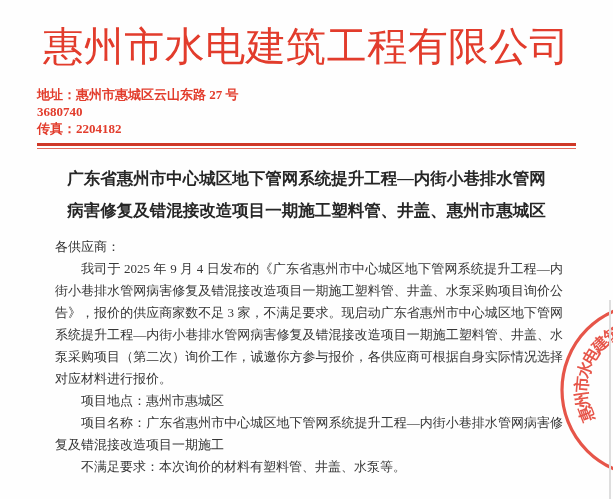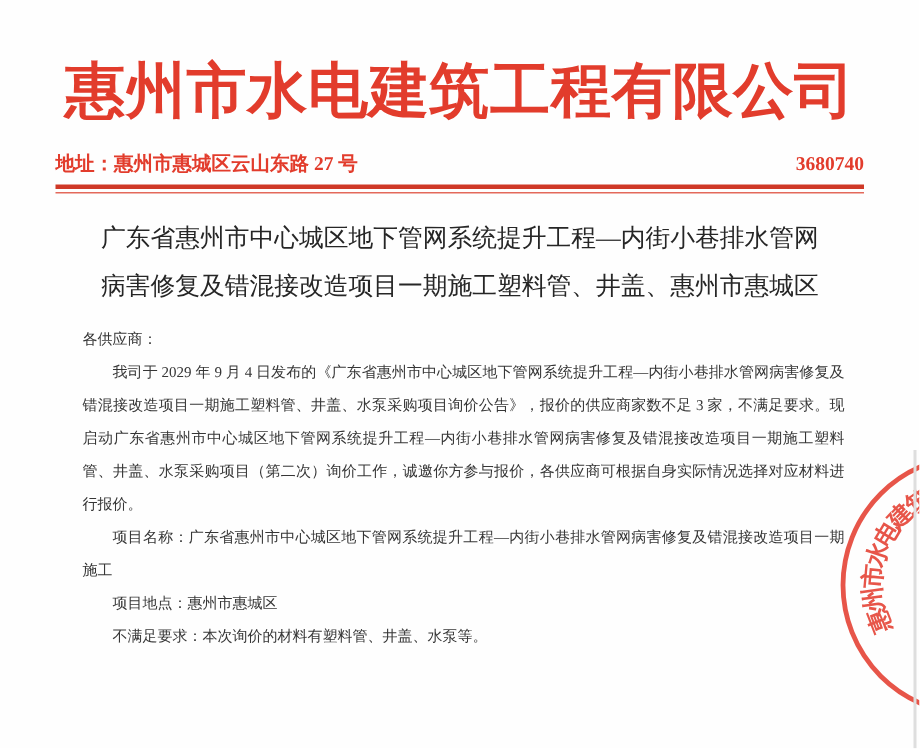--- a/index.html
+++ b/index.html
@@ -6,54 +6,55 @@
   .page {
     position:relative;
     width:613px; height:499px;
     overflow:hidden;
     background:#fefefe;
     font-family:"Liberation Serif", serif;
     color:var(--text-dark,#333);
   }
   
   .company-name {
-    margin:0; padding-top:36px;
+    margin:0; padding-top:22px;
     text-align:center;
-    font-size:40px; font-weight:700;
+    font-size:40px; font-weight:400;
     line-height:50px;
     color:var(--brand-red,#e23c2c);
     letter-spacing:0.5px;
     white-space:nowrap;
   }
   .contact-line {
-    display:flex; justify-content:space-between; align-items:baseline;
+    display:flex; justify-content:flex-start; align-items:baseline;
     margin:14px 37px 0;
     font-size:13px; font-weight:700;
     color:var(--brand-red,#d63a2a);
     white-space:nowrap;
+    flex-direction:column;
   }
   .rule {
     margin:5px 37px 0;
     height:2px;
     border-top:3px solid var(--rule-red,#cf3827);
     border-bottom:1.5px solid #e3695b;
   }
   
   .doc-title {
     margin:14px 50px 0;
     text-align:center;
-    font-size:16.5px; font-weight:400;
+    font-size:16.5px; font-weight:700;
     line-height:32px;
     color:#262626;
   }
   .doc-title .tl { display:block; }
   
   .content {
     margin:9px 50px 0 55px;
-    font-size:10px;
+    font-size:13px;
     line-height:22px;
     text-align:justify;
     color:#363636;
   }
   .content p { margin:0; }
   .indent { text-indent:2em; }
   .section-heading { margin-top:2px !important; }
   
   .seal {
     position:absolute;
@@ -84,34 +85,35 @@
 </head>
 <body>
 
 <div class="page" style="--brand-red: #e23c2c; --rule-red: #cf3827; --seal-red: #e5473a; --text-dark: #363636;">
 
   <header>
     <h1 class="company-name">惠州市水电建筑工程有限公司</h1>
     <div class="contact-line">
       <span>地址：惠州市惠城区云山东路 27 号</span>
       <span>3680740</span>
+      <span>传真：2204182</span>
     </div>
     <div class="rule"></div>
   </header>
 
   <h2 class="doc-title">
     <span class="tl">广东省惠州市中心城区地下管网系统提升工程—内街小巷排水管网</span>
     <span class="tl">病害修复及错混接改造项目一期施工塑料管、井盖、惠州市惠城区</span>
   </h2>
 
   <main class="content">
     <p>各供应商：</p>
-    <p class="indent">我司于 2029 年 9 月 4 日发布的《广东省惠州市中心城区地下管网系统提升工程—内街小巷排水管网病害修复及错混接改造项目一期施工塑料管、井盖、水泵采购项目询价公告》，报价的供应商家数不足 3 家，不满足要求。现启动广东省惠州市中心城区地下管网系统提升工程—内街小巷排水管网病害修复及错混接改造项目一期施工塑料管、井盖、水泵采购项目（第二次）询价工作，诚邀你方参与报价，各供应商可根据自身实际情况选择对应材料进行报价。</p>
+    <p class="indent">我司于 2025 年 9 月 4 日发布的《广东省惠州市中心城区地下管网系统提升工程—内街小巷排水管网病害修复及错混接改造项目一期施工塑料管、井盖、水泵采购项目询价公告》，报价的供应商家数不足 3 家，不满足要求。现启动广东省惠州市中心城区地下管网系统提升工程—内街小巷排水管网病害修复及错混接改造项目一期施工塑料管、井盖、水泵采购项目（第二次）询价工作，诚邀你方参与报价，各供应商可根据自身实际情况选择对应材料进行报价。</p>
+    <p class="indent">项目地点：惠州市惠城区</p>
     <p class="indent">项目名称：广东省惠州市中心城区地下管网系统提升工程—内街小巷排水管网病害修复及错混接改造项目一期施工</p>
-    <p class="indent">项目地点：惠州市惠城区</p>
     <p class="indent">不满足要求：本次询价的材料有塑料管、井盖、水泵等。</p>
   </main>
 
   <svg class="seal" viewBox="0 0 200 200">
     <circle cx="100" cy="100" r="86"></circle>
     <g id="seal-ring-text">
         <text x="100" y="39" transform="rotate(-111 100 100)">惠</text>
         <text x="100" y="39" transform="rotate(-98 100 100)">州</text>
         <text x="100" y="39" transform="rotate(-85 100 100)">市</text>
         <text x="100" y="39" transform="rotate(-72 100 100)">水</text>

